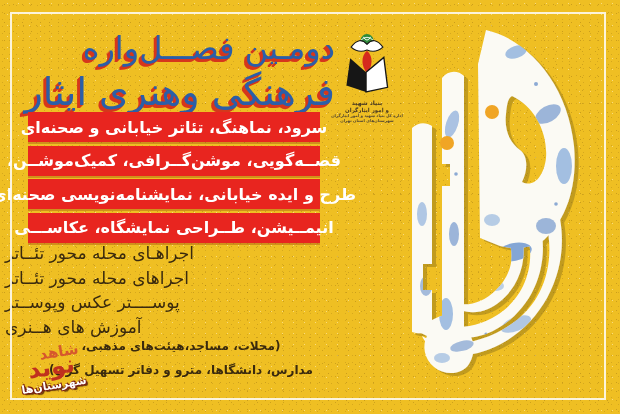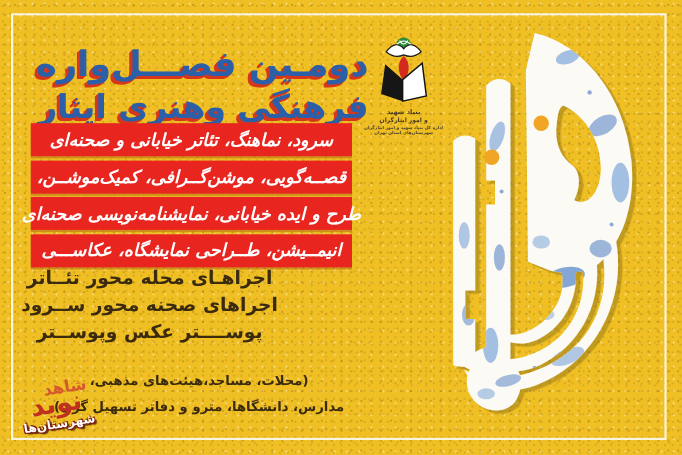--- a/index.html
+++ b/index.html
@@ -17,47 +17,47 @@
     background-size: 9px 9px, 13px 13px, 11px 11px, 7px 7px;
     background-position: 0 0, 4px 6px, 2px 9px, 6px 2px;
   }
   .frame{
     position:absolute; left:10px; top:12px; width:596px; height:388px;
     border:2px solid rgba(253,249,236,.92); z-index:4; pointer-events:none;
   }
   .art{ position:absolute; left:396px; top:24px; z-index:1; }
 
   .title{
-    position:absolute; top:38px; right:285px; z-index:3;
+    position:absolute; top:28px; right:285px; z-index:3;
     text-align:right; direction:rtl; white-space:nowrap;
-    color:#2b5fa8; font-weight:bold;
+    color:#2b5fa8; font-weight:normal;
     text-shadow:-1px 1px 0 #d6371c, -2px 2px 0 #d6371c, -3px 3px 0 #d6371c;
   }
   .title .t1{ font-size:32px; line-height:1.28; }
-  .title .t2{ font-size:30px; line-height:1.25; }
+  .title .t2{ font-size:38px; line-height:1.25; }
 
   .logo{ position:absolute; left:328px; top:32px; width:78px; z-index:3; text-align:center; }
   .logo-cap{ direction:rtl; color:#4a3b22; font-weight:bold; line-height:1.25; margin-top:1px; }
   .logo-cap .lc1{ font-size:6px; }
   .logo-cap .lc2{ font-size:5.5px; }
   .logo-cap .lc3, .logo-cap .lc4{ font-size:4px; color:#56493０; }
   .logo-cap .lc3, .logo-cap .lc4{ color:#564930; }
 
-  .strips{ position:absolute; left:28px; top:112px; width:292px; z-index:3;font-style:italic; }
+  .strips{ position:absolute; left:28px; top:112px; width:292px; z-index:3; }
   .strip{
     height:30px; margin-bottom:3.5px; background:#e8251f;
     box-shadow:0 2px 0 rgba(130,20,8,.28);
     display:flex; align-items:center; justify-content:center;
     direction:rtl; white-space:nowrap;
     color:#ffffff; font-weight:bold; font-size:16px;
   }
 
   .program{
     position:absolute; left:5px; top:241px; width:262px; z-index:3;
-    direction:rtl; text-align:center; color:#3a2a0e; font-weight:bold;
+    direction:rtl; text-align:left; color:#3a2a0e; font-weight:normal;
     font-size:17px; line-height:24.5px; white-space:nowrap;
   }
   .venues{
     position:absolute; left:0px; top:334px; width:362px; z-index:2;
     direction:rtl; text-align:center; color:#3a2a0e; font-weight:bold;
     font-size:12px; line-height:24px; white-space:nowrap;
   }
 
   .watermark{
     position:absolute; left:4px; top:346px; z-index:5; width:95px;
@@ -164,22 +164,23 @@
     <div class="strip">
         <span>طرح و ایده خیابانی، نمایشنامه‌نویسی صحنه‌ای</span>
       </div>
     <div class="strip">
         <span>انیمــیشن، طــراحی نمایشگاه، عکاســـی</span>
       </div>
   </div>
 
   <div class="program">
     <div>اجراهـای محله محور تئــاتر</div>
-    <div>اجراهای صحنه محور ســرود</div>
+    <div>اجراهای محله محور تئــاتر</div>
     <div>پوســــتر عکس وپوســتر</div>
+    <div>آموزش های هــنری</div>
   </div>
 
   <div class="venues">
     <div>(محلات، مساجد،هیئت‌های مذهبی،</div>
     <div>مدارس، دانشگاها، مترو و دفاتر تسهیل گری)</div>
   </div>
 
   <div class="watermark">
     <div class="wm-top">شاهد</div>
     <div class="wm-main">نوید</div>

